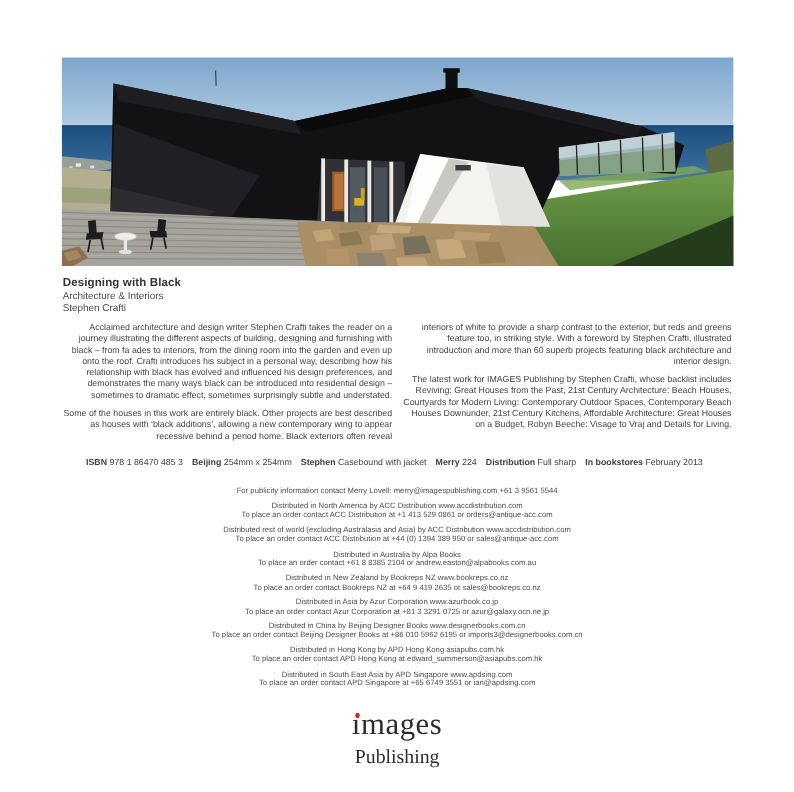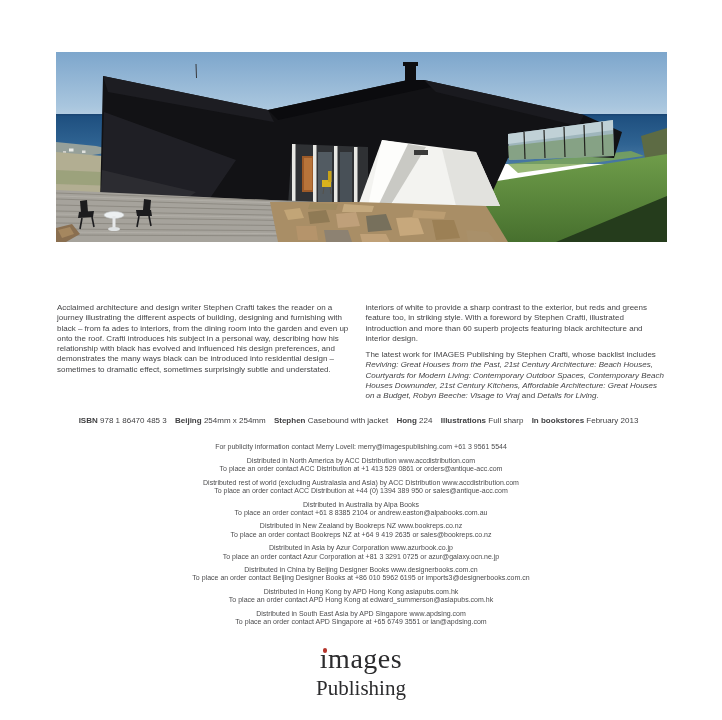--- a/index.html
+++ b/index.html
@@ -10,40 +10,40 @@
   }
   
   .photo{position:absolute;left:56px;top:52px;width:611px;height:190px;overflow:hidden;}
   .photo svg{display:block;width:100%;height:100%;}
   
   .title-block{position:absolute;left:57px;top:252px;line-height:10.5px;}
   .book-title{font-size:10.5px;font-weight:bold;color:#333336;letter-spacing:.1px;}
   .book-subtitle,.book-author{font-size:9px;color:#4a4a4c;margin-top:1px;}
   
   .cols{position:absolute;left:57px;top:293px;width:608px;display:flex;gap:9px;}
-  .col{width:300px;font-size:8px;line-height:10.3px;color:#454547;text-align:left;margin-top:10px;}
+  .col{width:300px;font-size:8px;line-height:10.3px;color:#454547;text-align:right;}
   .col p{margin:0 0 6px 0;}
-  .it{font-style:italic;}
+  .it{}
   
   .specs{position:absolute;left:56px;top:416px;width:611px;text-align:center;
          font-size:8px;color:#3f3f41;white-space:nowrap;}
   .spec{margin-right:6px;}
   .spec .b{font-weight:bold;}
   
   .distribution{position:absolute;left:0;top:443px;width:722px;text-align:center;
                 font-size:7px;line-height:8.2px;color:#4c4c4e;}
   .dist-block{margin-bottom:5.5px;}
   
   .logo{position:absolute;left:0;top:645px;width:722px;text-align:center;
         font-family:"Liberation Serif",serif;color:#2c2c2e;}
   .wordmark-wrap{position:relative;display:inline-block;line-height:28px;}
   .wordmark{font-size:28px;letter-spacing:.5px;text-align:center;}
   .logo-dot{position:absolute;left:3px;top:3px;width:4.5px;height:4.5px;border-radius:50%;
             background:#b5352c;}
-  .publishing{font-size:21px;line-height:22px;margin-top:0px;}
+  .publishing{font-size:18px;line-height:22px;margin-top:0px;}
 </style>
 </head>
 <body>
 
 <div class="page">
 
   <div class="photo">
     <svg viewBox="0 0 611 190" preserveAspectRatio="none">
       <defs>
         <linearGradient id="sky" x1="0" y1="0" x2="0" y2="1">
@@ -177,37 +177,43 @@
         <polygon points="80,158 95,158 96,164 81,164" fill="#1c1c1e"></polygon>
         <line x1="83" y1="164" x2="81" y2="175" stroke="#1c1c1e" stroke-width="1.6"></line>
         <line x1="93" y1="164" x2="95" y2="174" stroke="#1c1c1e" stroke-width="1.6"></line>
         <ellipse cx="58" cy="163" rx="10" ry="3.5" fill="#edf0f1" stroke="#c5c8c9" stroke-width=".6"></ellipse>
         <rect x="56.5" y="164" width="3" height="12" fill="#e6e8e9"></rect>
         <ellipse cx="58" cy="177" rx="6" ry="2" fill="#dfe2e3"></ellipse>
       </g>
     </svg>
   </div>
 
+  <div class="title-block">
+    <div class="book-title">Designing with Black</div>
+    <div class="book-subtitle">Architecture &amp; Interiors</div>
+    <div class="book-author">Stephen Crafti</div>
+  </div>
 
   <div class="cols">
     <div class="col">
       <p>Acclaimed architecture and design writer Stephen Crafti takes the reader on a journey illustrating the different aspects of building, designing and furnishing with black – from fa ades to interiors, from the dining room into the garden and even up onto the roof. Crafti introduces his subject in a personal way, describing how his relationship with black has evolved and influenced his design preferences, and demonstrates the many ways black can be introduced into residential design – sometimes to dramatic effect, sometimes surprisingly subtle and understated.</p>
+      <p>Some of the houses in this work are entirely black. Other projects are best described as houses with ‘black additions’, allowing a new contemporary wing to appear recessive behind a period home. Black exteriors often reveal</p>
     </div>
     <div class="col">
       <p>interiors of white to provide a sharp contrast to the exterior, but reds and greens feature too, in striking style. With a foreword by Stephen Crafti, illustrated introduction and more than 60 superb projects featuring black architecture and interior design.</p>
       <p><span>The latest work for IMAGES Publishing by Stephen Crafti, whose backlist includes </span><span class="it">Reviving: Great Houses from the Past, 21st Century Architecture: Beach Houses, Courtyards for Modern Living: Contemporary Outdoor Spaces, Contemporary Beach Houses Downunder, 21st Century Kitchens, Affordable Architecture: Great Houses on a Budget, Robyn Beeche: Visage to Vraj</span><span> and </span><span class="it">Details for Living</span><span>.</span></p>
     </div>
   </div>
 
   <div class="specs">
     <span class="spec"><span class="b">ISBN</span> <span>978 1 86470 485 3</span></span>
     <span class="spec"><span class="b">Beijing</span> <span>254mm x 254mm</span></span>
     <span class="spec"><span class="b">Stephen</span> <span>Casebound with jacket</span></span>
-    <span class="spec"><span class="b">Hong</span> <span>224</span></span>
-    <span class="spec"><span class="b">Illustrations</span> <span>Full sharp</span></span>
+    <span class="spec"><span class="b">Merry</span> <span>224</span></span>
+    <span class="spec"><span class="b">Distribution</span> <span>Full sharp</span></span>
     <span class="spec"><span class="b">In bookstores</span> <span>February 2013</span></span>
   </div>
 
   <div class="distribution">
     <div class="dist-block">For publicity information contact Merry Lovell: merry@imagespublishing.com +61 3 9561 5544</div>
 
     <div class="dist-block">
       <div>Distributed in North America by ACC Distribution www.accdistribution.com</div>
       <div>To place an order contact ACC Distribution at +1 413 529 0861 or orders@antique-acc.com</div>
     </div>

